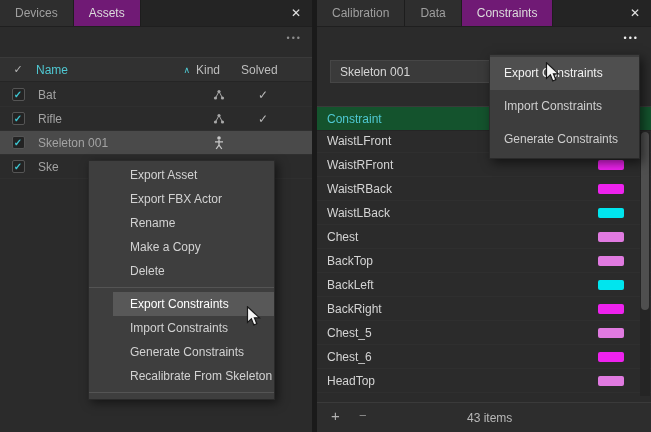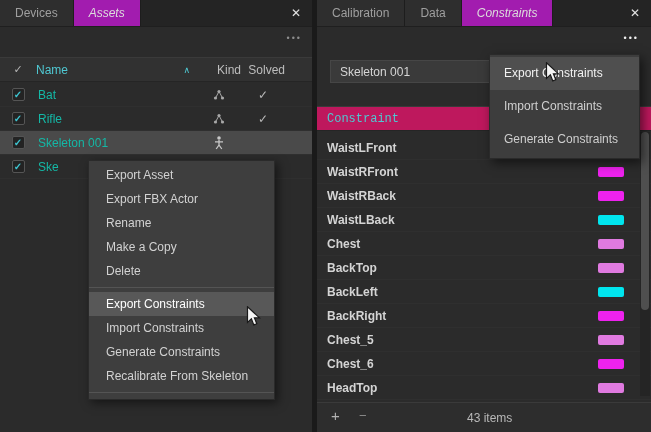--- a/index.html
+++ b/index.html
@@ -12,65 +12,65 @@
 
   .panel { position:absolute; top:0; height:432px; background:#2b2b2b; }
   .panel.left  { left:0;   width:312px; }
   .panel.right { left:317px; width:334px;padding-left:9px; }
 
   
   .tabbar { position:absolute; top:0; left:0; right:0; height:27px; background:#242424;
             display:flex; align-items:stretch; border-bottom:1px solid #1f1f1f; }
   .tab { padding:0 15px; line-height:26px; background:#2e2e2e; color:#9f9f9f;
          border-right:1px solid #1d1d1d; cursor:default; }
-  .tab.active { background:#a21caf; color:#dcdcdc;font-style:italic; }
+  .tab.active { background:#701a75; color:#dcdcdc; }
   .closebtn { position:absolute; top:0; right:7px; height:27px; line-height:27px;
               width:18px; text-align:center; color:#e3e3e3; font-size:12px; }
 
   .morebtn { position:absolute; top:33px; font-size:9px; letter-spacing:2px; color:#8d8d8d; }
   .panel.left  .morebtn { right:10px; }
   .panel.right .morebtn { right:12px; color:#efefef; }
 
   
   .lheader { position:absolute; top:57px; left:0; width:312px; height:25px;
              background:#313131; border-top:1px solid #3a3a3a; border-bottom:1px solid #252525;
              display:grid; grid-template-columns:36px 160px 45px 44px; align-items:center; }
   .hcheck { text-align:center; color:#b5b5b5; font-size:11px; }
   .hname  { color:#4fc8d2; display:flex; align-items:center; justify-content:space-between; padding-right:6px;gap:24px; }
   .chev   { color:#4fc8d2; font-size:9px; }
-  .hdim   { text-align:right; color:#bdbdbd; }
+  .hdim   { text-align:left; color:#bdbdbd; }
 
   .abody { position:absolute; top:83px; left:0; width:312px; }
   .arow  { height:24px; display:grid; grid-template-columns:36px 160px 45px 44px;
            align-items:center; background:#2b2b2b; border-bottom:1px solid #2f2f2f; }
   .arow.selected { background:#4a4a4a; }
   .ccb { display:flex; justify-content:center; }
   .cb  { width:13px; height:13px; background:#232323; border:1px solid #555;
          border-radius:2px; display:flex; align-items:center; justify-content:center; }
   .ck  { color:#3ec6d2; font-size:10px; font-weight:bold; line-height:10px; }
-  .cname { color:#14b8a6; padding-left:2px; white-space:nowrap; overflow:hidden; }
+  .cname { color:#a3a3a3; padding-left:2px; white-space:nowrap; overflow:hidden; }
   .ckind { text-align:center; line-height:0; }
   .csolved { text-align:center; color:#b5b5b5; font-size:12px; }
 
   
   .ctx { position:absolute; left:88px; top:160px; width:187px; background:#3e3e3e;
          border:1px solid #2a2a2a; box-shadow:3px 3px 9px rgba(0,0,0,.5);
          padding:2px 0; z-index:30; }
-  .ctx .mi { height:24px; line-height:24px; padding-left:17px; color:#d2d2d2; white-space:nowrap; }
+  .ctx .mi { height:24px; line-height:24px; padding-left:17px; color:#d2d2d2; white-space:nowrap;margin-left:24px; }
   .ctx .mi.hl { background:#585858; color:#ffffff; }
   .sep { height:1px; background:#545454; margin:4px 0; }
 
   
   .selector { position:absolute; left:13px; top:60px; width:160px; height:23px;
               background:#3a3a3a; border:1px solid #464646; display:flex; align-items:center;
               padding-left:9px; color:#d6d6d6; }
   .cheader { position:absolute; left:0; top:106px; width:334px; height:25px;
-             background:#be185d; border-top:1px solid #3a3a3a; border-bottom:1px solid #252525;
-             display:flex; align-items:center; padding-left:10px; color:#4fc8d2;font-family:Liberation Mono, monospace; }
-  .clist { position:absolute; top:136px; left:0; width:334px;font-weight:bold; }
+             background:#14532d; border-top:1px solid #3a3a3a; border-bottom:1px solid #252525;
+             display:flex; align-items:center; padding-left:10px; color:#4fc8d2; }
+  .clist { position:absolute; top:129px; left:0; width:334px; }
   .crow  { position:relative; height:24px; display:flex; align-items:center;
            padding-left:10px; border-bottom:1px solid #2f2f2f; color:#d4d4d4; }
   .swatch { position:absolute; right:27px; top:7px; width:26px; height:10px; border-radius:2px; }
 
   .sb { position:absolute; right:1px; top:132px; width:10px; height:264px; background:#252525; }
   .sb .thumb { position:absolute; left:1px; right:1px; top:0; height:178px;
                background:#4f4f4f; border-radius:4px; }
 
   .cfooter { position:absolute; left:0; top:402px; width:334px; height:30px;
              background:#2d2d2d; border-top:1px solid #3a3a3a; }

